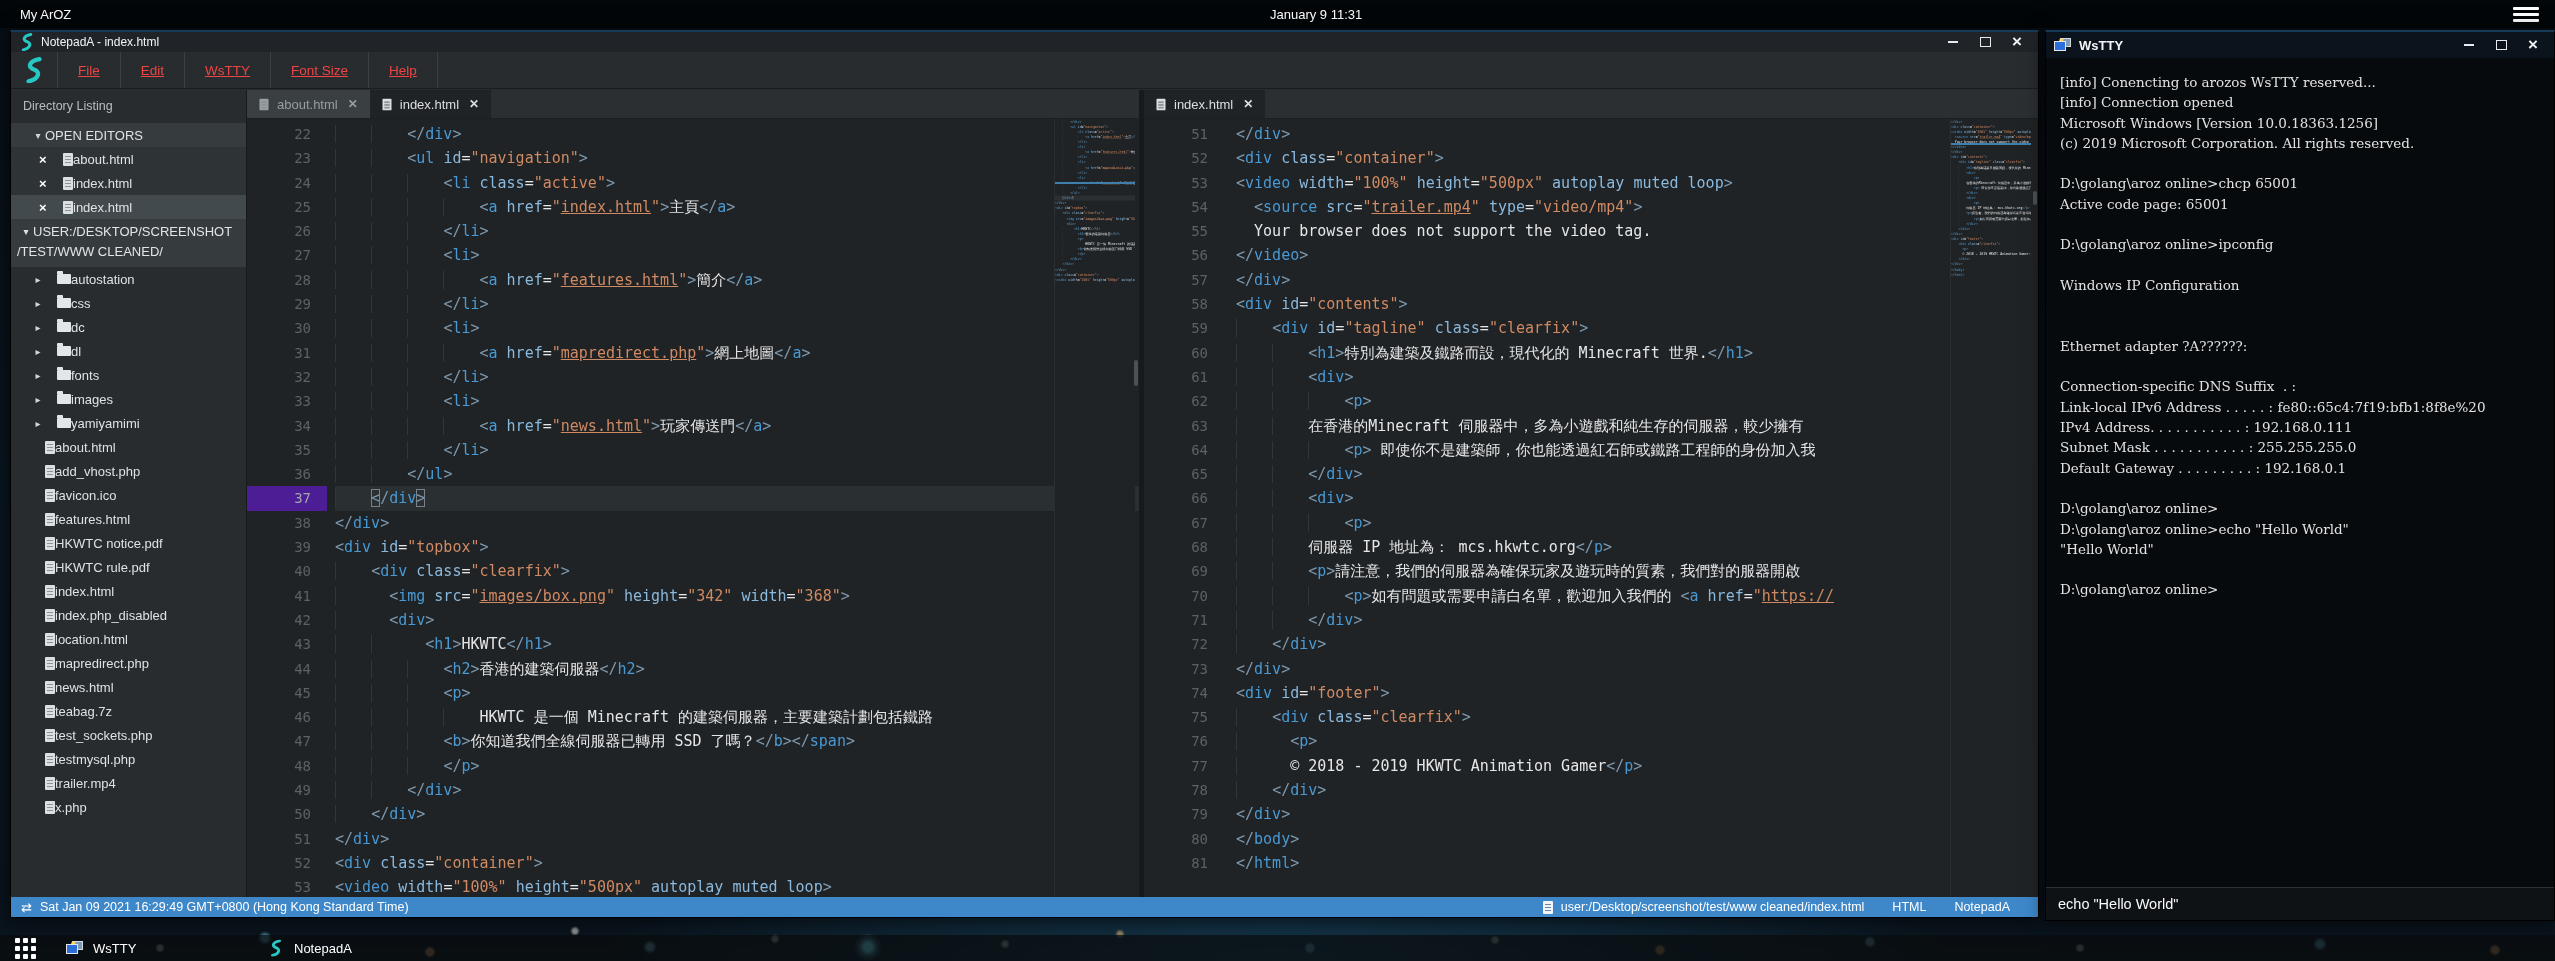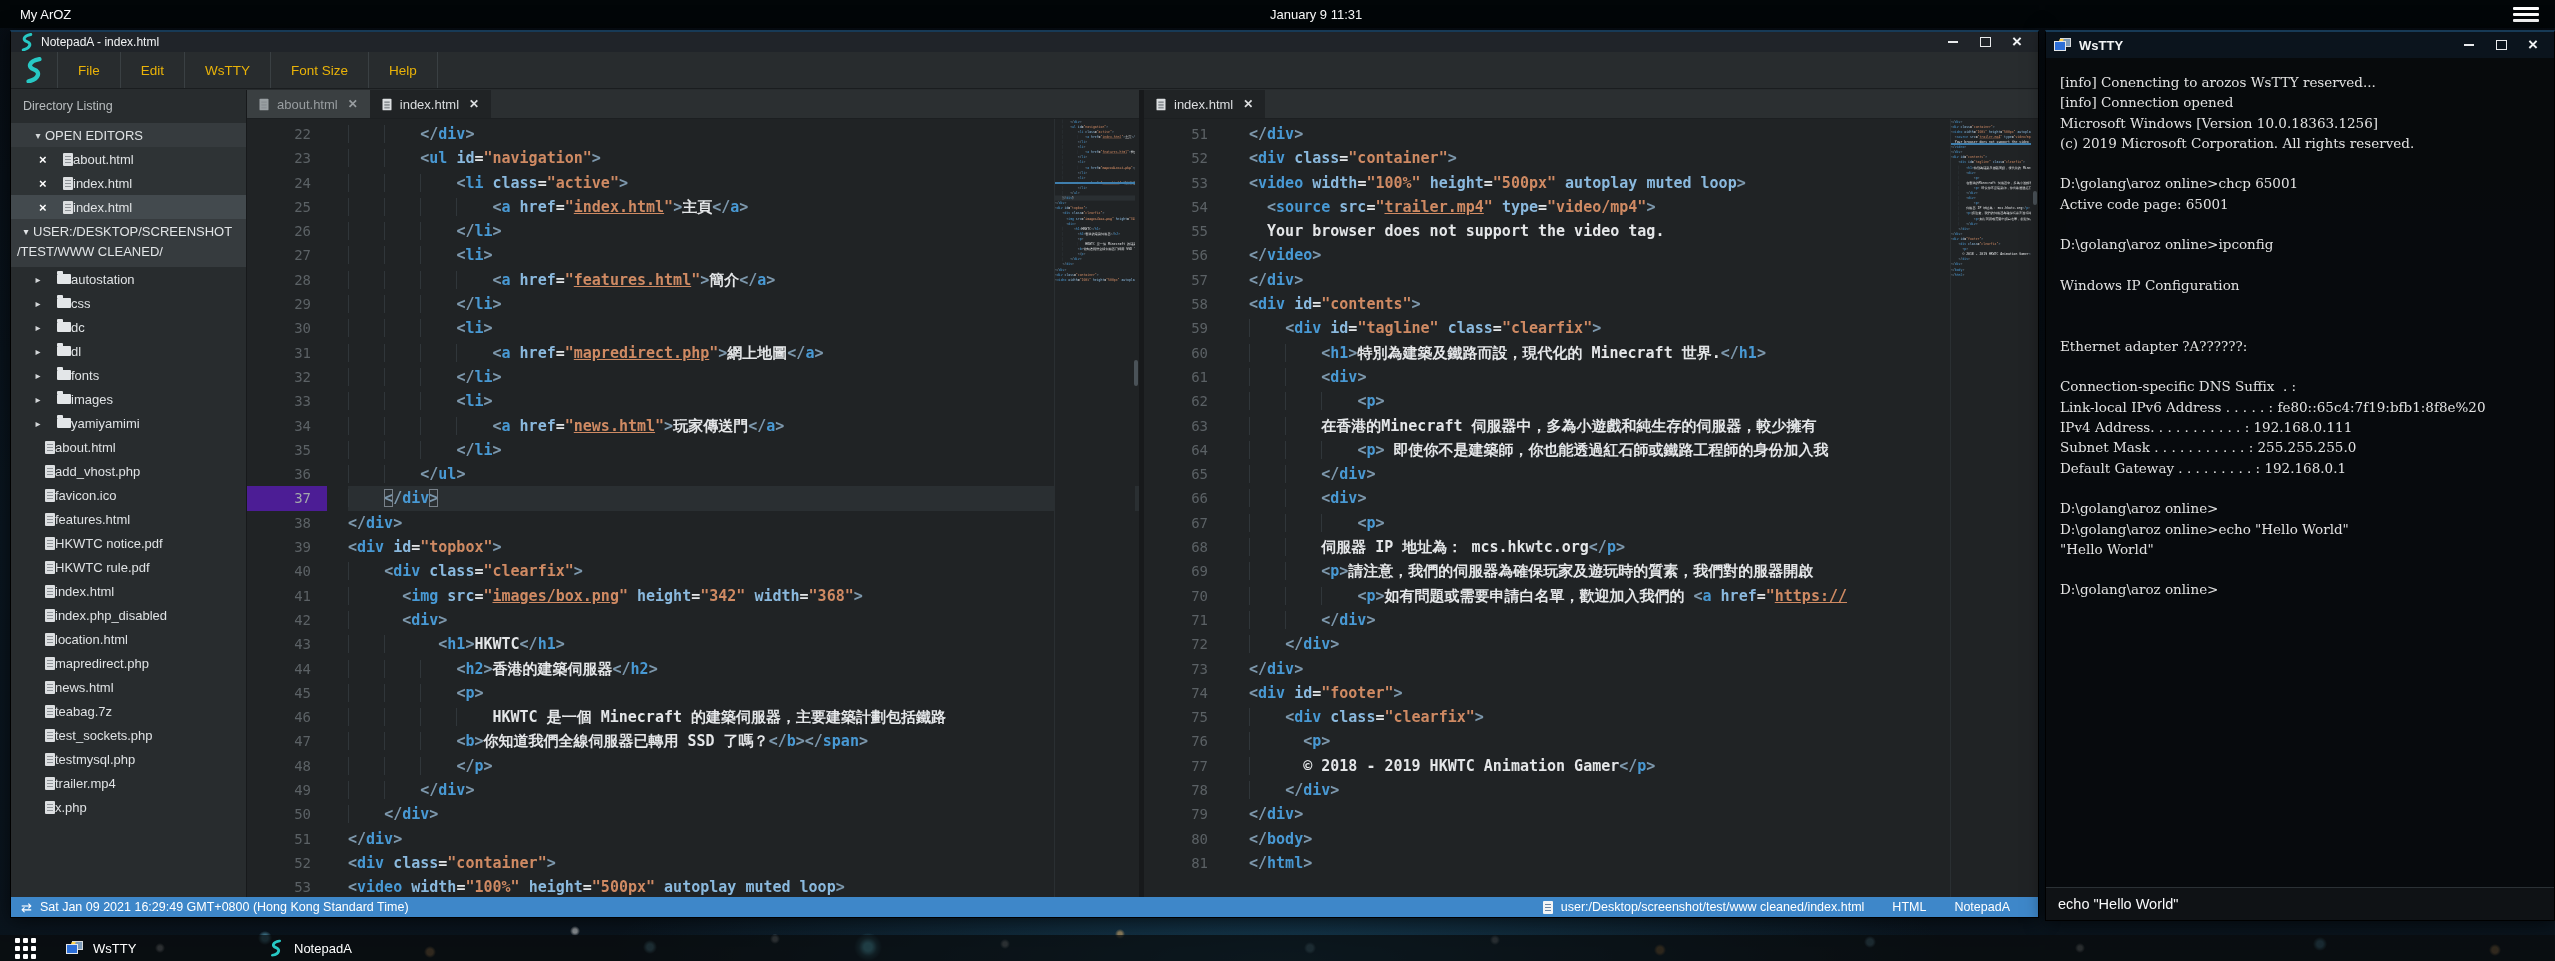--- a/index.html
+++ b/index.html
@@ -42,22 +42,22 @@
   .wc .b-max i{display:block;width:9px;height:8px;border:1.6px solid #e8eaec;}
   .wc .b-close{color:#f0f2f4;font-size:17px;font-weight:bold;line-height:14px;}
 
   
   .notepad{left:10px;top:30px;width:2027px;height:885px;background:#282c2e;border-top:2px solid #173a56;}
   .np-title{height:20px;display:flex;align-items:center;background:#202429;font-size:12px;color:#f2f4f5;}
   .np-title .s-logo{margin:0 6px 0 8px;}
   .np-title .spacer{flex:1;}
   .np-menubar{height:36px;display:flex;align-items:stretch;background:#282c2e;border-bottom:1px solid #1a1d1f;}
   .np-menubar .logo-cell{width:46px;display:flex;align-items:center;justify-content:center;border-right:1px solid #3a4043;}
-  .menu-item{display:flex;align-items:center;padding:0 20px;font-size:13.5px;color:#eab308;
-    border-right:1px solid #3a4043;cursor:pointer;}
+  .menu-item{display:flex;align-items:center;padding:0 20px;font-size:13.5px;color:#ef4444;
+    border-right:1px solid #3a4043;cursor:pointer;text-decoration:underline;}
   .np-body{position:absolute;top:58px;bottom:20px;left:0;right:0;display:flex;}
   
   .sidebar{width:235px;background:#282c2e;border-right:1px solid #17191b;overflow:hidden;font-size:13px;}
   .dir-label{padding:9px 0 10px 12px;color:#b9bdbf;font-size:12.5px;}
   .srow{height:24px;display:flex;align-items:center;cursor:pointer;color:#dfe2e4;}
   .srow.hdr{background:#363b3e;}
   .srow.oe-item{background:#2e3335;}
   .srow.sel{background:#434a4e;}
   .srow .caret{width:14px;margin-left:20px;font-size:10px;color:#d3d6d8;text-align:center;}
   .srow .x{margin-left:28px;width:14px;font-weight:bold;font-size:13px;color:#fff;}
@@ -80,25 +80,25 @@
   .pane.right{flex:1;}
   .splitter{width:5px;background:#17191b;cursor:col-resize;}
   .tabbar{height:28px;background:#2b2f31;display:flex;align-items:stretch;border-bottom:1px solid #1c1f21;}
   .tab{display:flex;align-items:center;gap:8px;padding:0 12px;font-size:13px;cursor:pointer;}
   .tab .doc-icon{transform:scale(.9);}
   .tab.inactive{background:#3a3f41;color:#989da0;}
   .tab.inactive .doc-icon{background:#9aa0a3;}
   .tab.active{background:#202325;color:#dcdee0;}
   .tab .tx{font-weight:bold;font-size:12px;margin-left:2px;}
   .pane-body{position:relative;flex:1;display:flex;overflow:hidden;
-    font-family:"DejaVu Sans Mono",monospace;font-size:15px;gap:13px;}
+    font-family:"DejaVu Sans Mono",monospace;font-size:15px;}
   .gutter{width:80px;flex:0 0 auto;padding-top:3px;text-align:right;color:#5b6165;font-size:14px;}
   .gl{height:24.3px;line-height:24.3px;padding-right:16px;}
   .gl.act{color:#a2a8ac;background:#4c1d95;}
-  .code{flex:1;overflow:hidden;padding:3px 0 16px 8px;color:#e4e6e8;font-weight:bold;}
+  .code{flex:1;overflow:hidden;padding:3px 0 16px 8px;color:#e4e6e8;}
   .pane.right .code{padding-left:12px;}
   .cl{height:24.3px;line-height:24.3px;white-space:pre;}
   .cl.act{background:#2a2f32;}
   .ig{background:linear-gradient(90deg,#30363a 1px,transparent 1px);}
   .tk-g{color:#7d98ad;}
   .tk-t{color:#4899d4;}
   .tk-a{color:#8ab9de;}
   .tk-s{color:#cf8a63;}
   .tk-u{color:#cf8a63;text-decoration:underline;}
   .tk-x{color:#e4e6e8;}

